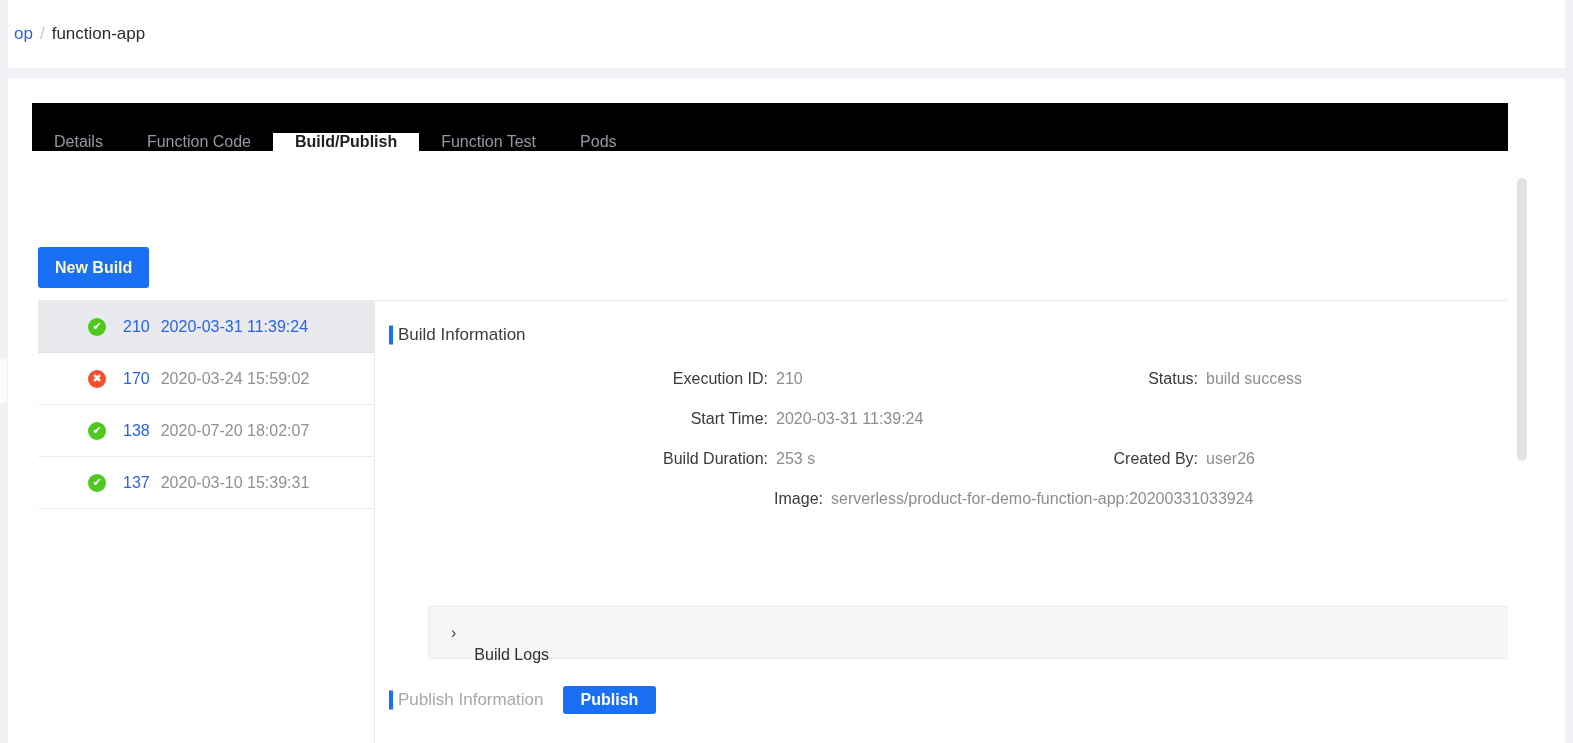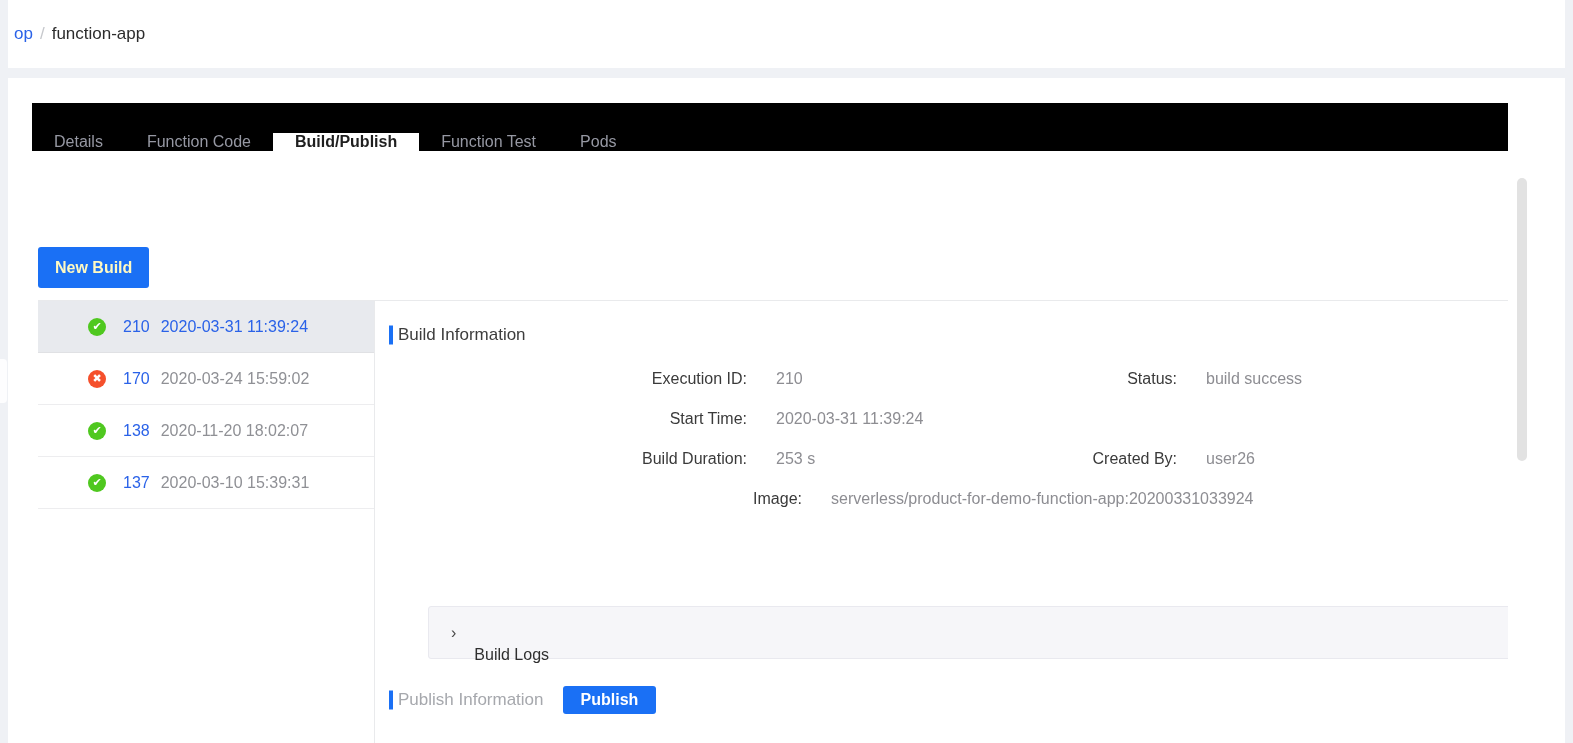--- a/index.html
+++ b/index.html
@@ -115,21 +115,21 @@
     transform: translateY(-50%);
     width: 4px; height: 19px; background: #1a70f5;
   }
   .section-title.muted { color: #a6a8ad; }
 
   .info-grid {
     position: absolute; left: 0; top: 58px;
     width: 1132px;
   }
   .info-row { display: flex; height: 40px; align-items: center; }
-  .info-cell { display: flex; align-items: baseline; gap: 21px; }
+  .info-cell { display: flex; align-items: baseline; }
   .info-cell.left  { width: 400px; justify-content: flex-end; }
   .info-cell.right { width: 430px; justify-content: flex-end; }
   .info-label { font-size: 16px; color: #3a3a3a; white-space: nowrap; }
   .info-value {
     font-size: 16px; color: #8d8d92; white-space: nowrap;
     width: 0; overflow: visible; padding-left: 8px;
   }
   .info-row.full { height: 40px; }
   .info-row.full .info-cell.left { width: 455px; }
 
@@ -220,21 +220,21 @@
 
       <div class="build-item">
         <span class="status-dot fail">✖</span>
         <span class="build-id">170</span>
         <span class="build-time">2020-03-24 15:59:02</span>
       </div>
 
       <div class="build-item">
         <span class="status-dot success">✔</span>
         <span class="build-id">138</span>
-        <span class="build-time">2020-11-20 18:02:07</span>
+        <span class="build-time">2020-07-20 18:02:07</span>
       </div>
 
       <div class="build-item">
         <span class="status-dot success">✔</span>
         <span class="build-id">137</span>
         <span class="build-time">2020-03-10 15:39:31</span>
       </div>
 
     </div>
 

